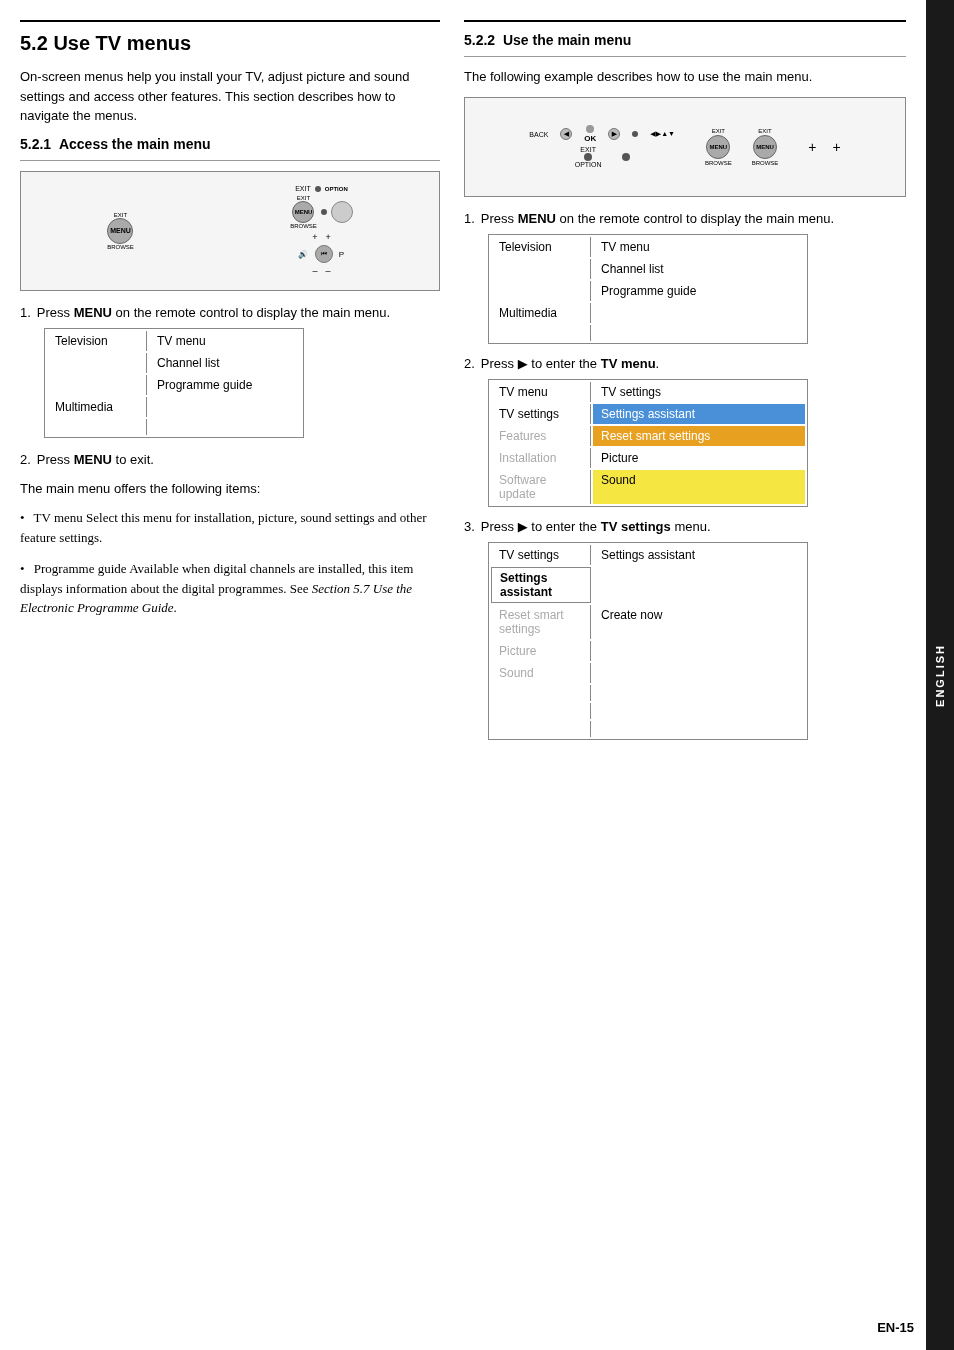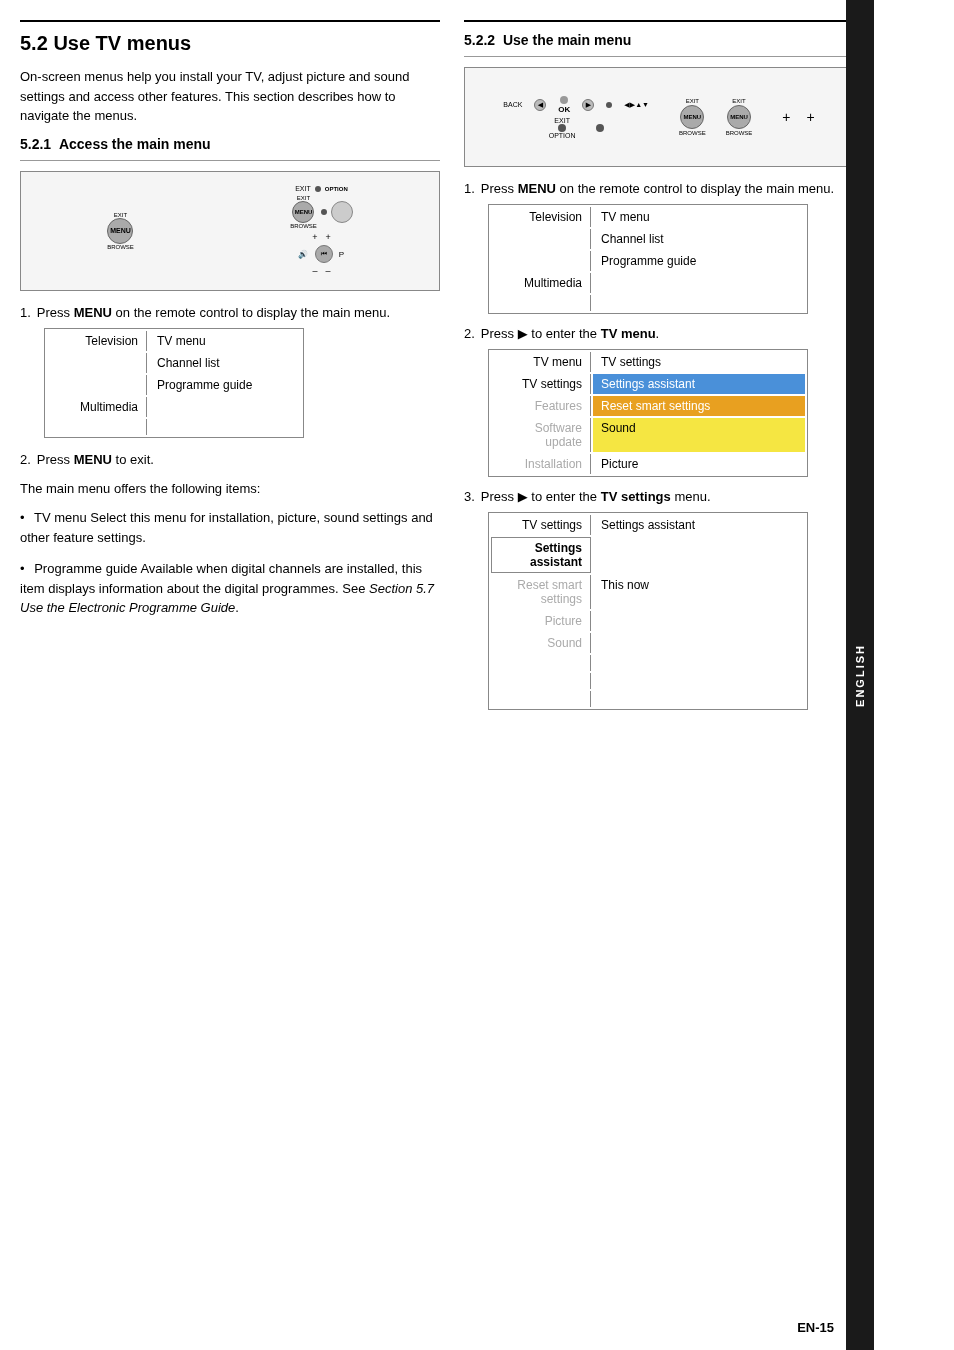--- a/index.html
+++ b/index.html
@@ -8,21 +8,21 @@
       font-size: 13px;
       background: #fff;
       color: #000;
       width: 954px;
       min-height: 1350px;
       position: relative;
     }
 
     .page-container {
       display: flex;
-      width: 874px;
+      width: 954px;
       min-height: 1350px;
       position: relative;
     }
 
     
     .side-tab {
       position: absolute;
       right: 0;
       top: 0;
       width: 28px;
@@ -125,38 +125,38 @@
     }
 
     .menu-table tr td {
       padding: 3px 8px;
       vertical-align: top;
     }
 
     .menu-table tr td:first-child {
       border-right: 1px solid #888;
       width: 100px;
-      text-align: right;
     }
 
     .menu-table tr {
       border-bottom: 1px solid #ddd;
     }
 
     
     .bullet-list {
       list-style: none;
       padding: 0;
       margin-bottom: 10px;
     }
 
     .bullet-list > li {
       margin-bottom: 12px;
       font-size: 13px;
       line-height: 1.5;
+      font-family: Liberation Serif, serif;
     }
 
     .bullet-dot {
       margin-right: 6px;
     }
 
     
     .page-footer {
       position: absolute;
       bottom: 15px;
@@ -307,20 +307,21 @@
             </span>
           </li>
         </ul>
       </div>
 
       <div class="right-col">
         <h3>
           <span>5.2.2</span>&nbsp;&nbsp;<span>Use the main menu</span>
         </h3>
 
+        <p>The following example describes how to use the main menu.</p>
 
         <div class="remote-illustration-right">
           <div class="remote-right-inner">
 
             <div style="display:flex;flex-direction:column;gap:3px;align-items:center;">
               <div style="display:flex;gap:12px;font-size:7px;align-items:center;">
                 <span>BACK</span>
                 <div style="width:12px;height:12px;border-radius:50%;background:#bbb;border:1px solid #777;display:flex;align-items:center;justify-content:center;font-size:7px;">◀</div>
                 <div style="display:flex;flex-direction:column;align-items:center;">
                   <div style="width:8px;height:8px;border-radius:50%;background:#999;margin-bottom:1px;"></div>
@@ -403,26 +404,26 @@
           </tr>
           <tr>
             <td>TV settings</td>
             <td style="background:#4a90d9;color:#fff;">Settings assistant</td>
           </tr>
           <tr>
             <td style="color:#aaa;">Features</td>
             <td style="background:#e8a020;color:#fff;">Reset smart settings</td>
           </tr>
           <tr>
+            <td style="color:#aaa;">Installation</td>
+            <td>Picture</td>
+          </tr>
+          <tr>
             <td style="color:#aaa;">Software update</td>
             <td style="background:#f5e642;">Sound</td>
-          </tr>
-          <tr>
-            <td style="color:#aaa;">Installation</td>
-            <td>Picture</td>
           </tr>
         </tbody>
           </table>
 
         <div style="display:flex;gap:6px;margin-bottom:8px;">
           <span>3.</span>
           <span>Press ▶ to enter the <strong>TV settings</strong> menu.</span>
         </div>
 
         <table class="menu-table right-step-menu" style="margin-left:24px;margin-bottom:12px;">
@@ -430,21 +431,21 @@
               <tr>
             <td>TV settings</td>
             <td>Settings assistant</td>
           </tr>
           <tr>
             <td style="border:1px solid #888;font-weight:bold;">Settings assistant</td>
             <td></td>
           </tr>
           <tr>
             <td style="color:#aaa;">Reset smart settings</td>
-            <td>This now</td>
+            <td>Create now</td>
           </tr>
           <tr>
             <td style="color:#aaa;">Picture</td>
             <td></td>
           </tr>
           <tr>
             <td style="color:#aaa;">Sound</td>
             <td></td>
           </tr>
           <tr>

